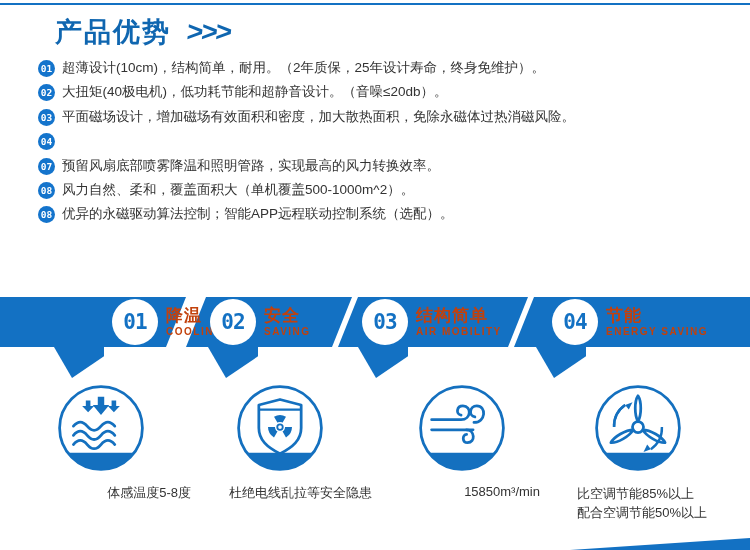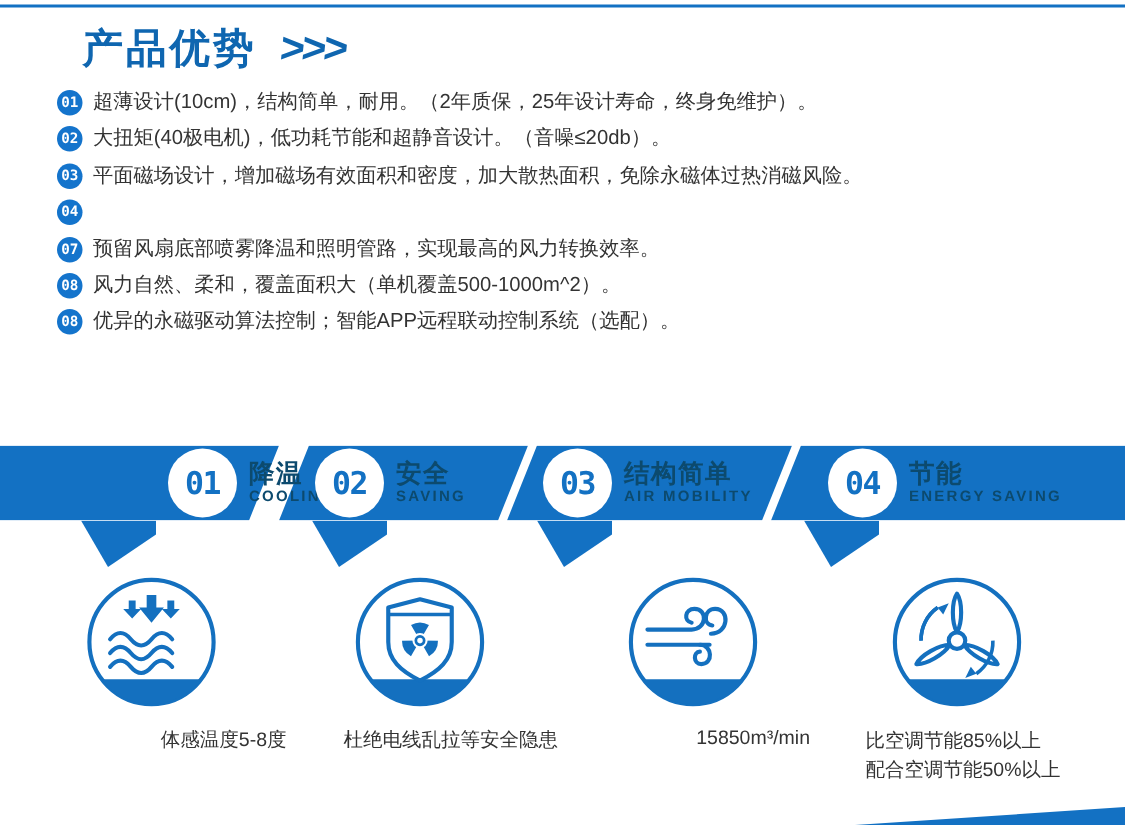--- a/index.html
+++ b/index.html
@@ -29,21 +29,21 @@
   .seg4{left:514px;width:236px;clip-path:polygon(20px 0,100% 0,100% 100%,0 100%);}
   .tail{position:absolute;top:50px;width:50px;height:31px;background:#1371c3;
         clip-path:polygon(0 0,100% 0,100% 30%,36% 100%);}
   .tail1{left:54px;}.tail2{left:208px;}.tail3{left:358px;}.tail4{left:536px;}
   .seg-content{position:absolute;top:0;height:50px;display:flex;align-items:center;}
   .sc1{left:112px;}.sc2{left:210px;}.sc3{left:362px;}.sc4{left:552px;}
   .num-circle{width:46px;height:46px;border-radius:50%;background:#fff;color:#1371c3;
               display:flex;align-items:center;justify-content:center;
               font-family:"DejaVu Sans Mono",monospace;font-weight:bold;font-size:21px;
               letter-spacing:-1px;flex:0 0 46px;}
-  .seg-titles{margin-left:8px;color:#0c4a6e;white-space:nowrap;}
+  .seg-titles{margin-left:8px;color:#c2410c;white-space:nowrap;}
   .t-cn{font-size:17px;font-weight:bold;line-height:19px;letter-spacing:1px;}
   .t-en{font-size:10px;font-weight:bold;line-height:13px;letter-spacing:1.5px;}
   
   .icons-row{position:absolute;left:0;top:382px;width:750px;height:92px;}
   .icon-wrap{position:absolute;top:0;width:92px;height:92px;}
   .iw1{left:55px;}.iw2{left:234px;}.iw3{left:416px;}.iw4{left:592px;}
   
   .captions{position:absolute;left:0;top:484px;width:750px;font-size:13px;color:#333;}
   .cap{position:absolute;top:0;text-align:right;}
   .cap1{left:11px;width:180px;}

